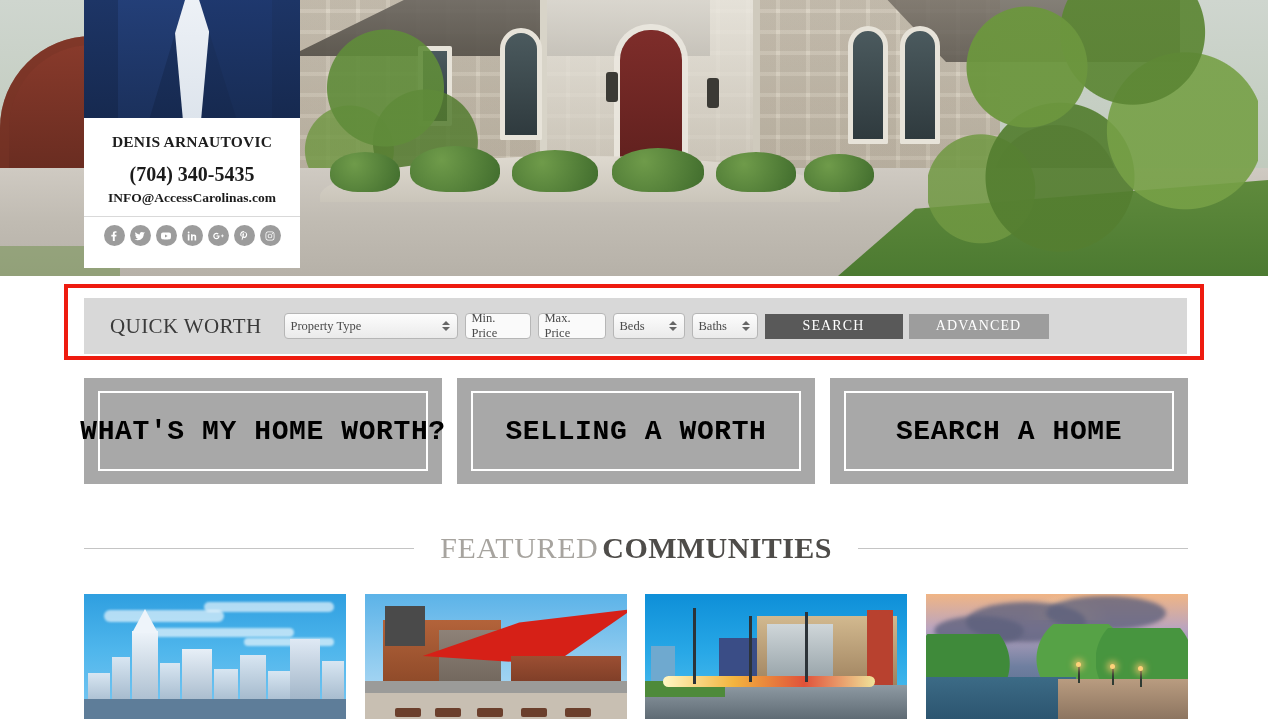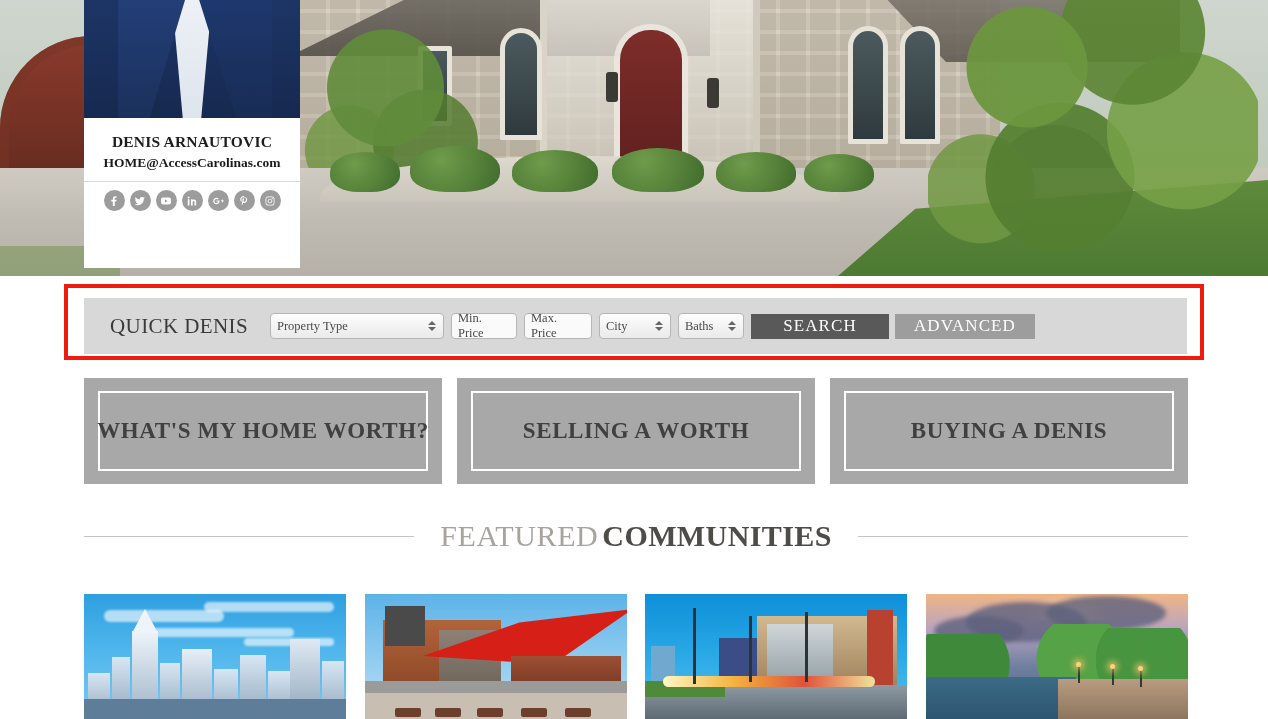--- a/index.html
+++ b/index.html
@@ -206,48 +206,48 @@
   .qs-select .arrows i.up { border-bottom: 4px solid #666; }
   .qs-select .arrows i.dn { border-top: 4px solid #666; }
   .f-type { width: 174px; }
   .f-city { width: 154px; }
   .f-min  { width: 66px; background: #fafafa; }
   .f-max  { width: 68px; background: #fafafa; }
   .f-beds { width: 72px; }
   .f-baths{ width: 66px; text-align: center; }
   .qs-btn {
     height: 25px; display:flex; align-items:center; justify-content:center;
-    font-family: "Liberation Serif", serif; font-size: 17px; color: #ffffff;
+    font-family: "Liberation Serif", serif; font-size: 14px; color: #ffffff;
     letter-spacing: 1.1px; cursor: pointer; margin-right: 0;
   }
   .btn-search { width: 138px; background: #595959; margin-right: 6px; }
   .btn-advanced { width: 140px; background: #9d9d9d; }
 
   
   .cta-row {
     position: absolute; left: 84px; top: 378px; width: 1104px; height: 106px;
     display: flex; justify-content: space-between;
   }
   .cta {
     width: 358px; height: 106px; background: #a8a8a8;
     display: flex; align-items: center; justify-content: center;
     cursor: pointer;
   }
   .cta-inner {
     width: 330px; height: 80px; border: 2px solid #ffffff;
     display: flex; align-items: center; justify-content: center;
   }
   .cta-label {
-    font-family: Liberation Serif, serif; font-weight: 700;
-    font-size: 23px; color: #404040; letter-spacing: .6px; white-space: nowrap;
+    font-family: Liberation Mono, monospace; font-weight: 700;
+    font-size: 28px; color: #000000; letter-spacing: .6px; white-space: nowrap;
   }
 
   
   .fc-head {
-    position: absolute; left: 84px; top: 514px; width: 1104px; height: 44px;
+    position: absolute; left: 84px; top: 526px; width: 1104px; height: 44px;
     display: flex; align-items: center; justify-content: flex-start; gap: 26px;
   }
   .fc-rule { flex: 1; height: 1px; background: #c4c4c4; }
   .fc-title { white-space: nowrap; font-family: "Liberation Serif", serif; }
   .fc-featured { font-size: 30px; color: #a7a49f; letter-spacing: .6px; }
   .fc-communities { font-size: 30px; color: #4e4c49; font-weight: 700; letter-spacing: .4px; }
 
   .thumb-row {
     position: absolute; left: 84px; top: 594px; width: 1104px; height: 125px;
     display: flex; justify-content: space-between;
@@ -366,21 +366,22 @@
 
     <div class="agent-photo">
       <div class="agent-shirt"></div>
       <div class="agent-lapel-l"></div>
       <div class="agent-lapel-r"></div>
     </div>
   </div>
 
   <div class="agent-card">
     <div class="agent-name">DENIS ARNAUTOVIC</div>
-    <div class="agent-email">HOME@AccessCarolinas.com</div>
+    <div class="agent-phone">(704) 340-5435</div>
+    <div class="agent-email">INFO@AccessCarolinas.com</div>
     <div class="agent-divider"></div>
     <div class="social-row">
       <div class="social">
         <svg viewBox="0 0 24 24">
             <path d="M13.5 22v-9h3l.5-3.5h-3.5V7.3c0-1 .3-1.7 1.8-1.7H17V2.4C16.7 2.4 15.6 2.3 14.3 2.3c-2.7 0-4.6 1.7-4.6 4.7v2.5H6.6V13h3.1v9h3.8z"></path>
           </svg>
       </div>
       <div class="social">
         <svg viewBox="0 0 24 24">
             <path d="M22 5.9c-.7.3-1.5.5-2.4.6.9-.5 1.5-1.3 1.8-2.3-.8.5-1.7.8-2.6 1-.8-.8-1.9-1.3-3.1-1.3-2.3 0-4.2 1.9-4.2 4.2 0 .3 0 .7.1 1-3.5-.2-6.6-1.9-8.7-4.4-.4.6-.6 1.3-.6 2.1 0 1.5.7 2.7 1.9 3.5-.7 0-1.3-.2-1.9-.5 0 2 1.4 3.7 3.3 4.1-.3.1-.7.1-1.1.1-.3 0-.5 0-.8-.1.5 1.7 2.1 2.9 3.9 2.9-1.4 1.1-3.2 1.8-5.2 1.8H1c1.9 1.2 4.1 1.9 6.5 1.9 7.8 0 12-6.4 12-12v-.6c.9-.6 1.6-1.3 2.2-2.2z"></path>
@@ -409,41 +410,41 @@
       <div class="social">
         <svg viewBox="0 0 24 24">
             <path d="M12 4.6c2.4 0 2.7 0 3.6.1.9 0 1.4.2 1.7.3.4.2.7.4 1 .7.3.3.5.6.7 1 .1.3.3.8.3 1.7.1.9.1 1.2.1 3.6s0 2.7-.1 3.6c0 .9-.2 1.4-.3 1.7-.2.4-.4.7-.7 1-.3.3-.6.5-1 .7-.3.1-.8.3-1.7.3-.9.1-1.2.1-3.6.1s-2.7 0-3.6-.1c-.9 0-1.4-.2-1.7-.3-.4-.2-.7-.4-1-.7-.3-.3-.5-.6-.7-1-.1-.3-.3-.8-.3-1.7-.1-.9-.1-1.2-.1-3.6s0-2.7.1-3.6c0-.9.2-1.4.3-1.7.2-.4.4-.7.7-1 .3-.3.6-.5 1-.7.3-.1.8-.3 1.7-.3.9-.1 1.2-.1 3.6-.1M12 3c-2.4 0-2.8 0-3.7.1-.9 0-1.6.2-2.2.4-.6.2-1.1.5-1.6 1-.5.5-.8 1-1 1.6-.2.6-.4 1.3-.4 2.2C3 9.2 3 9.6 3 12s0 2.8.1 3.7c0 .9.2 1.6.4 2.2.2.6.5 1.1 1 1.6.5.5 1 .8 1.6 1 .6.2 1.3.4 2.2.4.9.1 1.3.1 3.7.1s2.8 0 3.7-.1c.9 0 1.6-.2 2.2-.4.6-.2 1.1-.5 1.6-1 .5-.5.8-1 1-1.6.2-.6.4-1.3.4-2.2.1-.9.1-1.3.1-3.7s0-2.8-.1-3.7c0-.9-.2-1.6-.4-2.2-.2-.6-.5-1.1-1-1.6-.5-.5-1-.8-1.6-1-.6-.2-1.3-.4-2.2-.4C14.8 3 14.4 3 12 3zm0 4.4c-2.5 0-4.6 2-4.6 4.6s2 4.6 4.6 4.6 4.6-2 4.6-4.6-2.1-4.6-4.6-4.6zm0 7.6c-1.6 0-3-1.3-3-3s1.3-3 3-3 3 1.3 3 3-1.4 3-3 3zm5.8-7.8c0 .6-.5 1.1-1.1 1.1-.6 0-1.1-.5-1.1-1.1 0-.6.5-1.1 1.1-1.1.6 0 1.1.5 1.1 1.1z"></path>
           </svg>
       </div>
     </div>
   </div>
 
   <div class="search-highlight"></div>
   <div class="search-panel">
-    <div class="qs-title">QUICK DENIS</div>
+    <div class="qs-title">QUICK WORTH</div>
 
     <div class="qs-field qs-select f-type">
       <span>Property Type</span>
       <span class="arrows">
           <i class="up"></i>
           <i class="dn"></i>
         </span>
     </div>
 
 
     <div class="qs-field f-min">
       <span>Min. Price</span>
     </div>
 
     <div class="qs-field f-max">
       <span>Max. Price</span>
     </div>
 
     <div class="qs-field qs-select f-beds">
-      <span>City</span>
+      <span>Beds</span>
       <span class="arrows">
           <i class="up"></i>
           <i class="dn"></i>
         </span>
     </div>
 
     <div class="qs-field qs-select f-baths">
       <span>Baths</span>
       <span class="arrows">
           <i class="up"></i>
@@ -461,21 +462,21 @@
         <span class="cta-label">WHAT'S MY HOME WORTH?</span>
       </div>
     </div>
     <div class="cta">
       <div class="cta-inner">
         <span class="cta-label">SELLING A WORTH</span>
       </div>
     </div>
     <div class="cta">
       <div class="cta-inner">
-        <span class="cta-label">BUYING A DENIS</span>
+        <span class="cta-label">SEARCH A HOME</span>
       </div>
     </div>
   </div>
 
   <div class="fc-head">
     <div class="fc-rule"></div>
     <div class="fc-title">
       <span class="fc-featured">FEATURED</span><span> </span><span class="fc-communities">COMMUNITIES</span>
     </div>
     <div class="fc-rule"></div>

